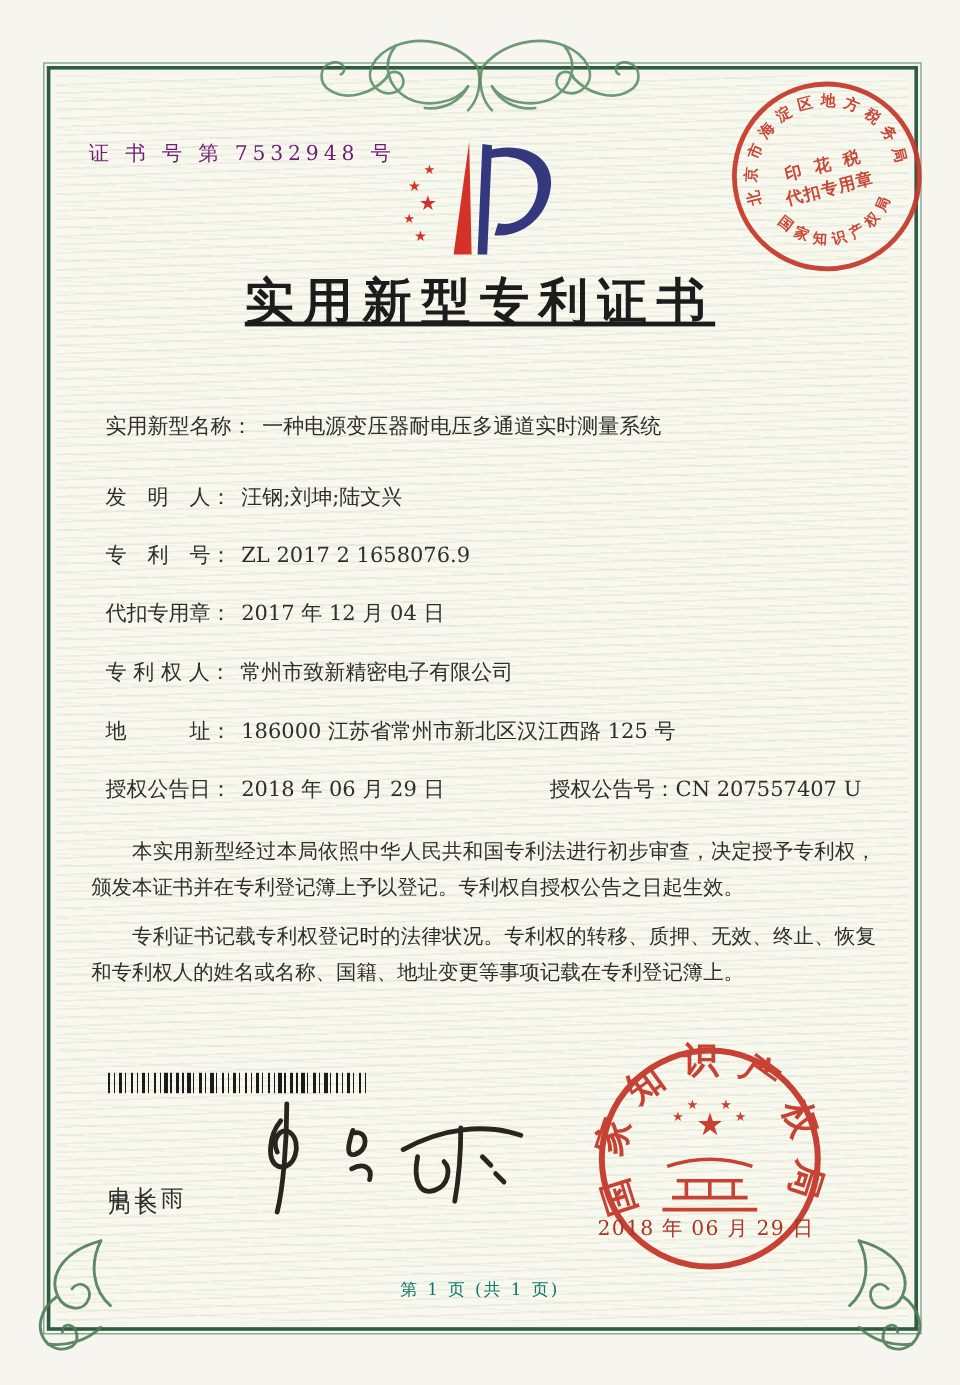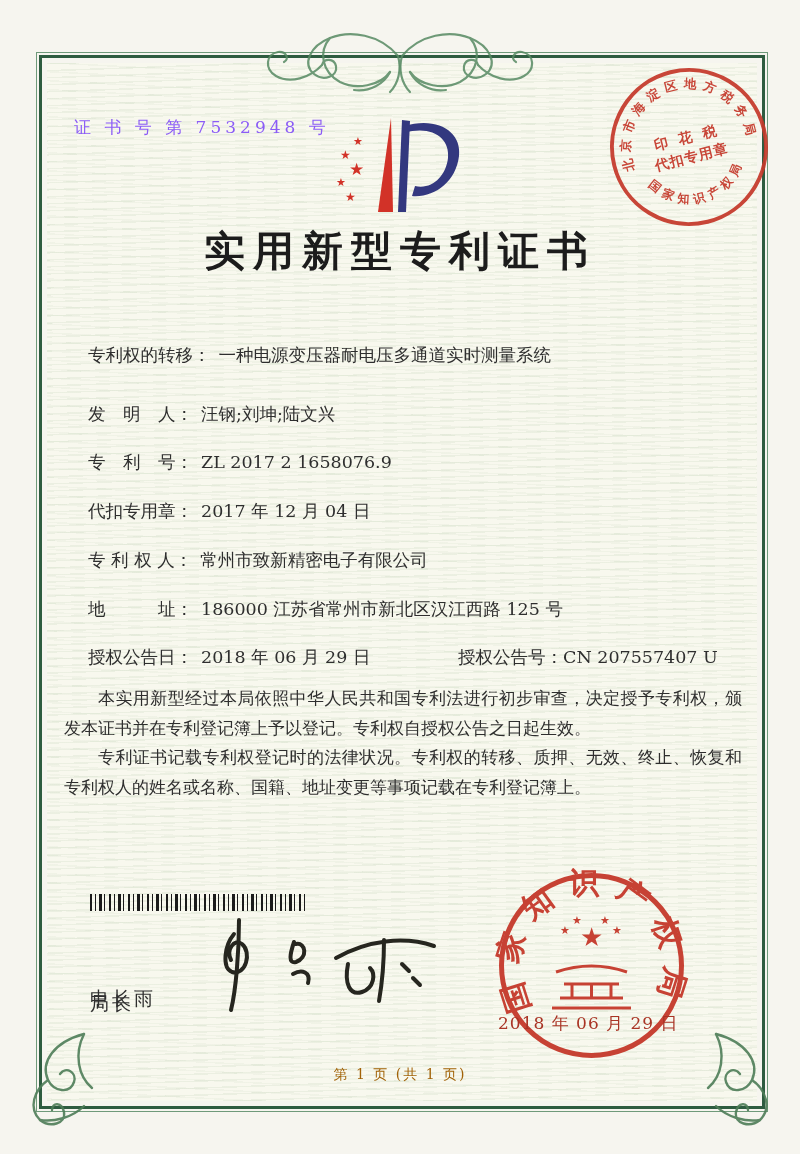--- a/index.html
+++ b/index.html
@@ -13,50 +13,50 @@
   .frame{position:absolute;left:36px;top:52px;right:32px;bottom:42px;
     border:1px solid #6f9a7a;}
   .frame-inner{position:absolute;inset:2px;border:3px solid #2e5c40;}
   .content-bg{position:absolute;inset:5px;
     background:
       repeating-linear-gradient(178deg, rgba(150,180,140,0.13) 0 1.5px, rgba(0,0,0,0) 1.5px 7px),
       repeating-linear-gradient(183deg, rgba(150,180,140,0.08) 0 1.5px, rgba(0,0,0,0) 1.5px 9px),
       #f8f8ee;}
   .ornament{position:absolute;z-index:5;}
   
-  .cert-no{position:absolute;left:74px;top:116px;font-size:17px;letter-spacing:4px;color:#8b5cf6;z-index:6;}
+  .cert-no{position:absolute;left:74px;top:116px;font-size:17px;letter-spacing:4px;color:#701a75;z-index:6;}
   .logo{position:absolute;left:336px;top:112px;z-index:6;}
   .tax-stamp{position:absolute;left:604px;top:62px;transform:rotate(-14deg);opacity:.93;z-index:7;}
   .title{position:absolute;left:0;right:0;top:224px;text-align:center;
-    font-size:41px;font-weight:700;letter-spacing:8px;color:#1c1c1c;z-index:6;}
+    font-size:41px;font-weight:700;letter-spacing:8px;color:#1c1c1c;z-index:6;text-decoration:underline;}
   
   .row{position:absolute;left:88px;font-size:17.5px;white-space:nowrap;color:#2e2e2e;z-index:6;}
   .row .val{margin-left:8px;text-align:right;}
   .r0{top:343px}.r1{top:402px}.r2{top:450px}.r3{top:499px}
   .r4{top:548px}.r5{top:597px}.r6{top:645px}
   .grant{position:absolute;left:458px;top:645px;font-size:17.5px;white-space:nowrap;z-index:6;}
   
   .body-text{position:absolute;left:64px;top:684px;width:678px;font-size:17px;
     line-height:29.5px;text-align:justify;z-index:6;}
-  .body-text p{margin:0;text-indent:2em;}
+  .body-text p{margin:12px;text-indent:2em;}
   
   .barcode{position:absolute;left:90px;top:894px;width:216px;height:17px;z-index:6;
     background-image:repeating-linear-gradient(90deg,
       #1b1b1b 0 2px, rgba(0,0,0,0) 2px 5px,
       #1b1b1b 5px 6px, rgba(0,0,0,0) 6px 9px,
       #1b1b1b 9px 12px, rgba(0,0,0,0) 12px 14px,
       #1b1b1b 14px 15px, rgba(0,0,0,0) 15px 19px);}
   .signer-title{position:absolute;left:90px;top:946px;font-size:19px;letter-spacing:3px;z-index:6;margin-top:45px;}
   .signer-name{position:absolute;left:90px;top:986px;font-size:19px;letter-spacing:3px;z-index:6;}
   .signature{position:absolute;left:198px;top:912px;z-index:7;}
   .office-seal{position:absolute;left:494px;top:868px;opacity:.95;z-index:7;}
   .seal-date{position:absolute;left:498px;top:1012px;font-size:17px;letter-spacing:1px;
     color:#a93425;z-index:8;white-space:nowrap;}
   .footer{position:absolute;left:0;right:0;top:1066px;text-align:center;
-    font-size:14px;letter-spacing:2px;color:#a16207;z-index:6;}
+    font-size:14px;letter-spacing:2px;color:#0f766e;z-index:6;}
   .stamp-text{font-family:"DejaVu Serif","Liberation Serif",serif;font-weight:600;}
 </style>
 </head>
 <body>
 
 <div class="frame">
   <div class="frame-inner">
     <div class="content-bg"></div>
   </div>
 </div>
@@ -123,21 +123,21 @@
   <text class="stamp-text" fill="#c5392b" font-size="12" letter-spacing="5">
     <textPath href="#taxBottom" startOffset="50%" text-anchor="middle">国家知识产权局</textPath>
   </text>
   <text class="stamp-text" x="85" y="80" text-anchor="middle" fill="#c5392b" font-size="14" letter-spacing="3">印 花 税</text>
   <text class="stamp-text" x="85" y="100" text-anchor="middle" fill="#c5392b" font-size="14" letter-spacing="1">代扣专用章</text>
 </svg>
 
 <div class="title">实用新型专利证书</div>
 
 <div class="row r0">
-  <span>专利权的转移：</span><span class="val">一种电源变压器耐电压多通道实时测量系统</span>
+  <span>实用新型名称：</span><span class="val">一种电源变压器耐电压多通道实时测量系统</span>
 </div>
 <div class="row r1">
   <span>发　明　人：</span><span class="val">汪钢;刘坤;陆文兴</span>
 </div>
 <div class="row r2">
   <span>专　利　号：</span><span class="val">ZL 2017 2 1658076.9</span>
 </div>
 <div class="row r3">
   <span>代扣专用章：</span><span class="val">2017 年 12 月 04 日</span>
 </div>

